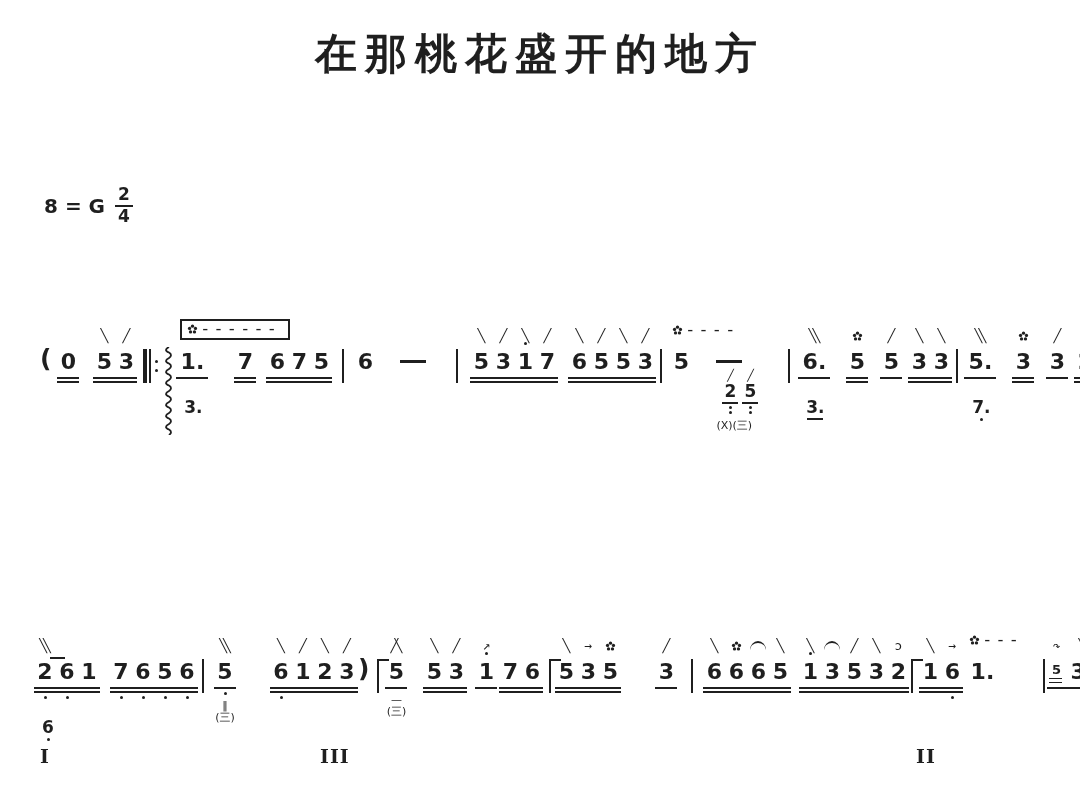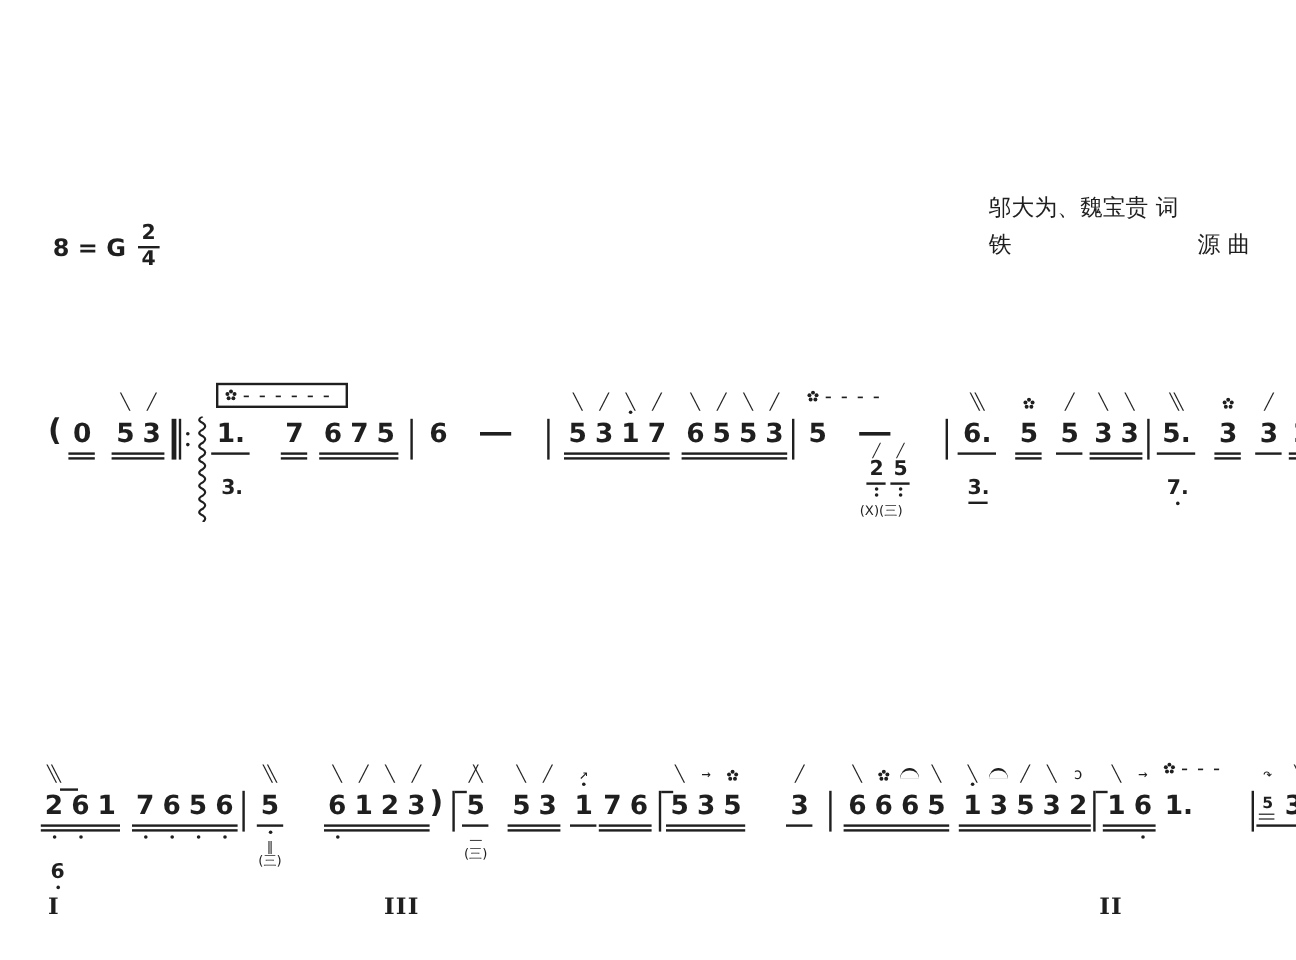--- a/index.html
+++ b/index.html
@@ -64,28 +64,22 @@
   .lowsub{font-size:11px;margin-top:4px;white-space:nowrap;}
   .subrow{margin-top:5px;text-align:center;font-size:11px;line-height:12px;white-space:nowrap;}
   .roman{position:absolute;font-size:19px;font-weight:bold;
          font-family:"DejaVu Serif","Liberation Serif",serif;letter-spacing:1px;}
   svg.fl{display:block;}
 </style>
 </head>
 <body>
 
 <div class="page">
+  <div class="title">在那桃花盛开的地方</div>
 
-  <div class="credits">
-    <div>邬大为、魏宝贵 词</div>
-    <div class="l2">
-      <span>铁</span>
-      <span>源 曲</span>
-    </div>
-  </div>
 
   <div class="keysig">
     <span>8 = G</span>
     <span class="frac">
       <span class="ft">2</span>
       <span class="fb">4</span>
     </span>
   </div>
 
   <div class="system" id="sys1">

